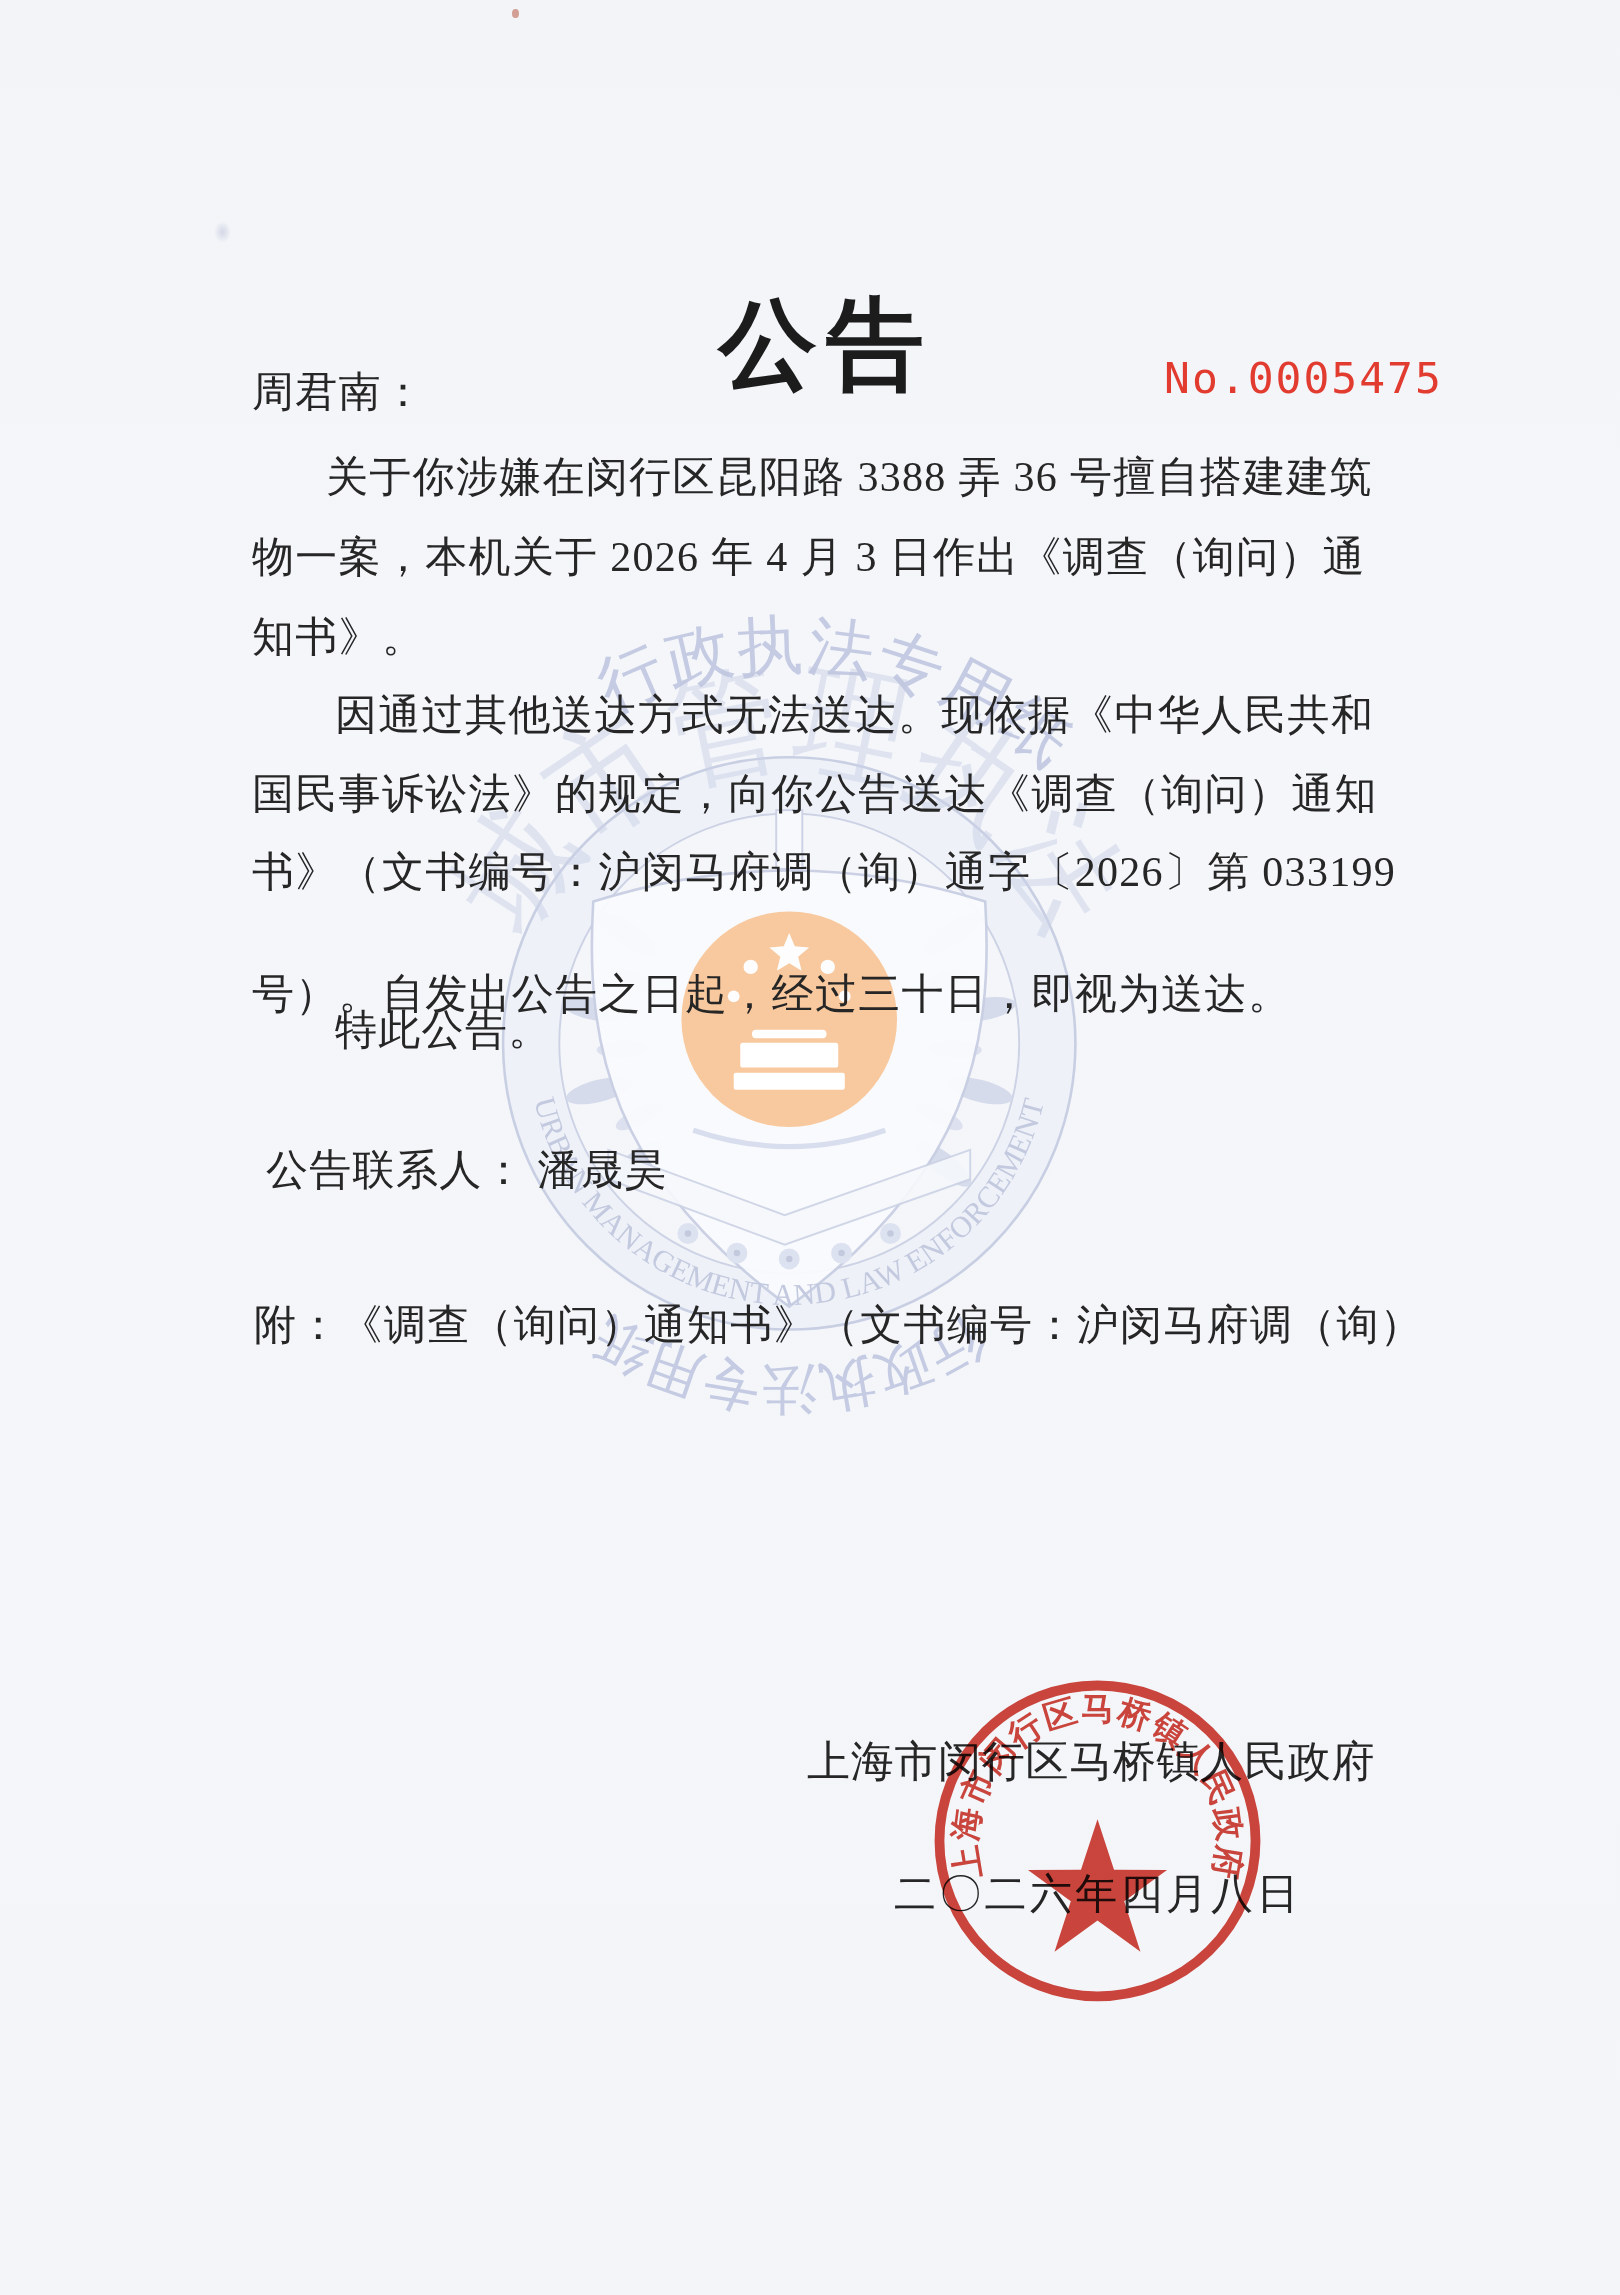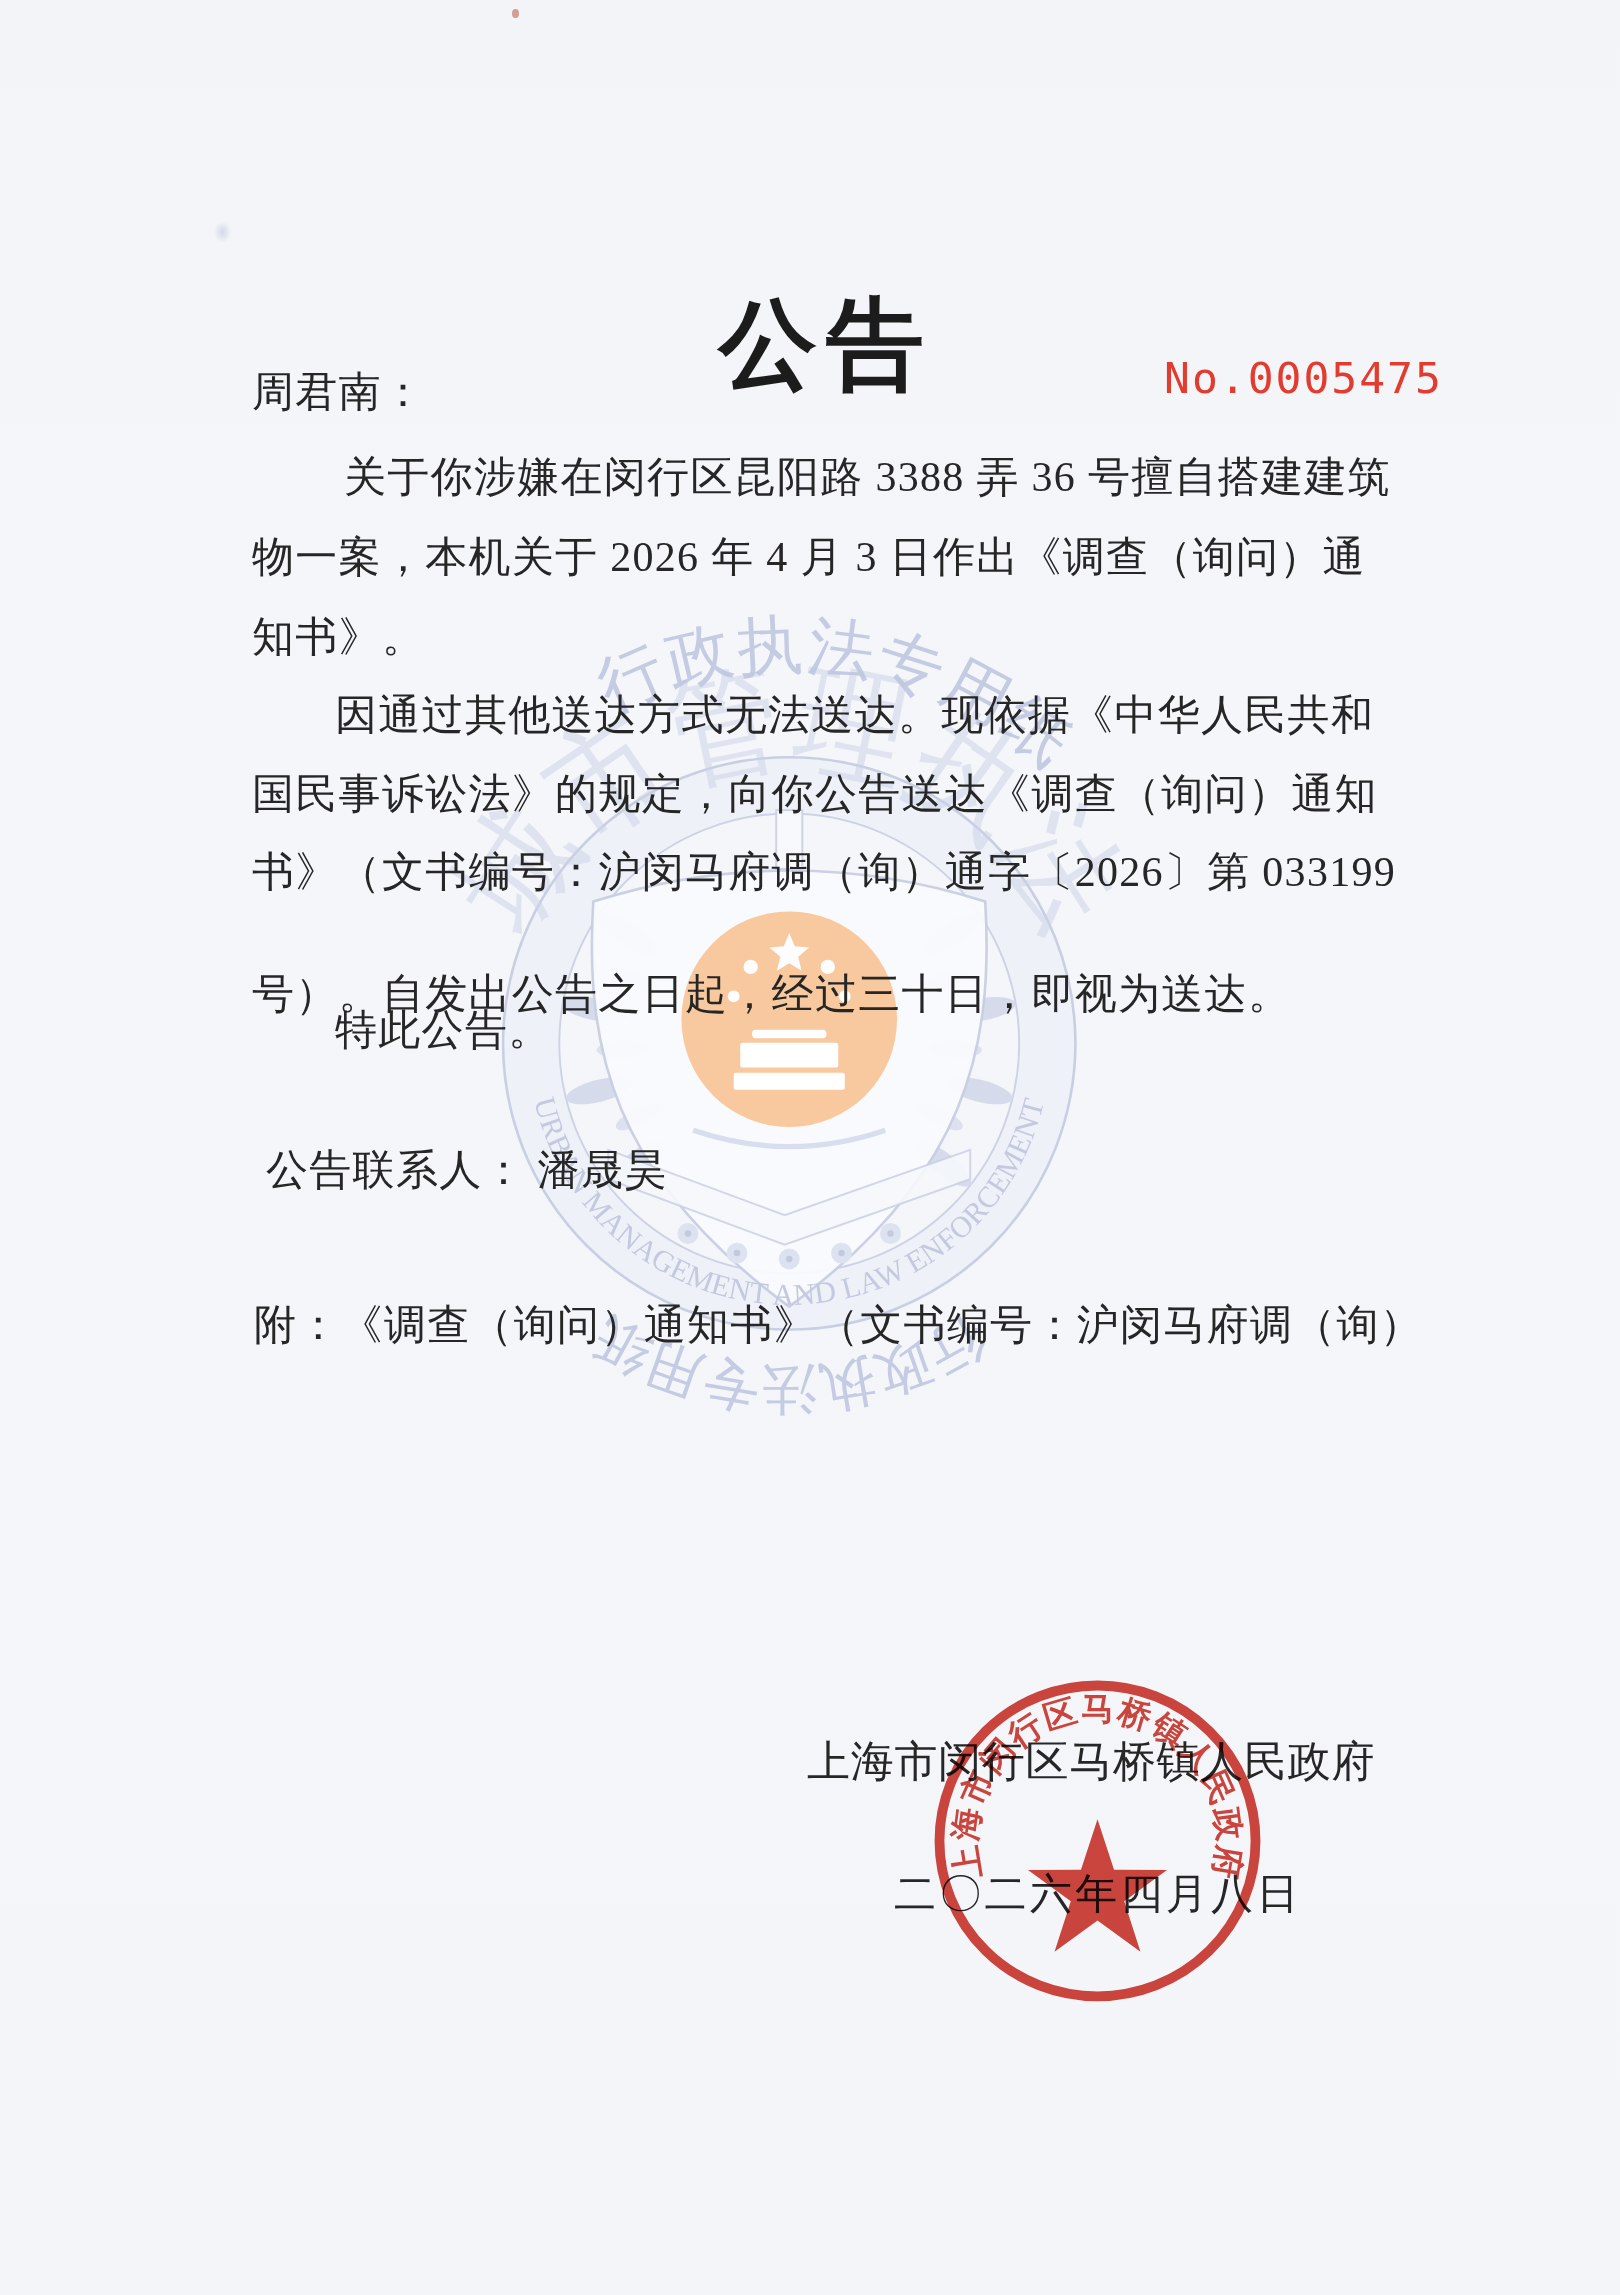--- a/index.html
+++ b/index.html
@@ -32,21 +32,21 @@
   .line{
     position:absolute;
     white-space:pre;
     font-size:42px;
     line-height:1;
     color:#262626;
     letter-spacing:1.3px;
     z-index:3;
   }
   #recipient{top:371px;left:252px;}
-  .p1-l0{top:456px;left:344px;}
+  .p1-l0{top:456px;left:326px;}
   .p1-l1{top:536px;left:252px;}
   .p1-l2{top:616px;left:252px;}
   .p2-l0{top:694px;left:335px;}
   .p2-l1{top:773px;left:252px;}
   .p2-l2{top:851px;left:252px;}
   .p2-l3{top:929px;left:252px;margin-top:44px;}
   #closing{top:1009px;left:335px;}
   #contact-left{top:1149px;left:266px;}
   #contact-right{top:1149px;left:886px;}
   .att-l0{top:1304px;left:254px;}

